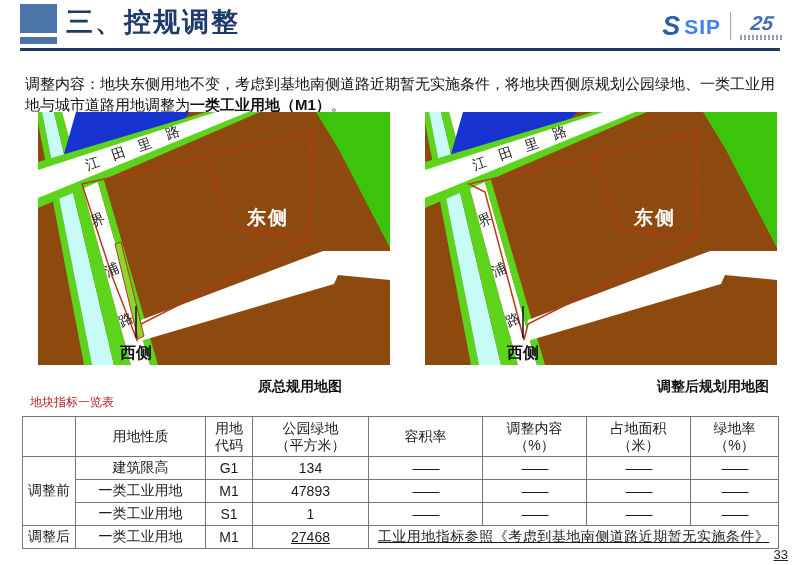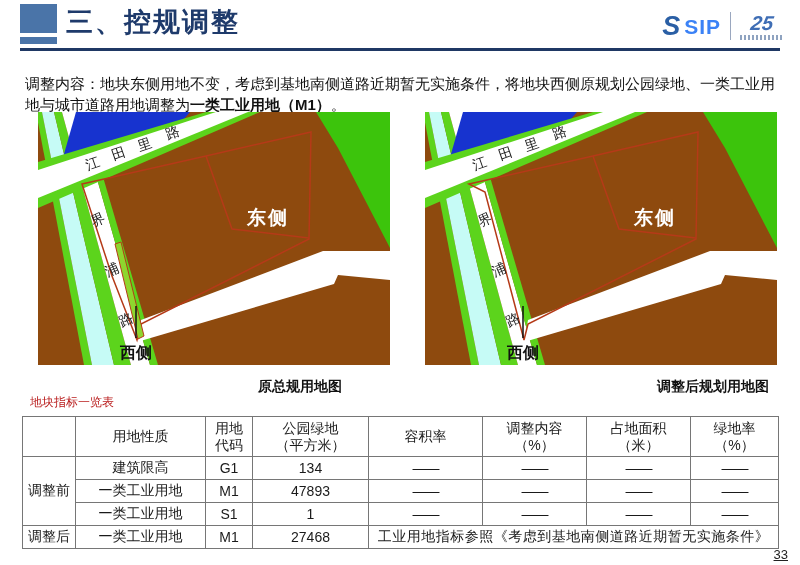--- a/index.html
+++ b/index.html
@@ -28,21 +28,21 @@
   .cap-left{left:200px;}
   .cap-right{left:613px;}
   
   .tbl-title{position:absolute;left:30px;top:394px;font-size:12px;color:#b91c1c;}
   table.ind{position:absolute;left:22px;top:416px;width:756px;border-collapse:collapse;table-layout:fixed;}
   table.ind td,table.ind th{border:1px solid #767676;font-size:14px;font-weight:normal;
       text-align:center;vertical-align:middle;padding:0;color:#1a1a1a;overflow:hidden;}
   table.ind thead tr{height:40px;padding-left:41px;}
   table.ind tbody tr{height:23px;}
   .h2line{line-height:1.2;}
-  .red{color:#c00000;font-weight:bold;}
+  .red{color:#c00000;font-weight:bold;text-decoration:underline;}
   .note{font-size:13.5px;letter-spacing:0.5px;}
   .dash{letter-spacing:-1px;}
   .pagenum{position:absolute;right:12px;top:547px;font-size:13px;color:#222;text-decoration:underline;}
   svg text{font-family:"Liberation Sans","DejaVu Sans",sans-serif;}
 </style>
 </head>
 <body>
 
 <div class="stage">
 

